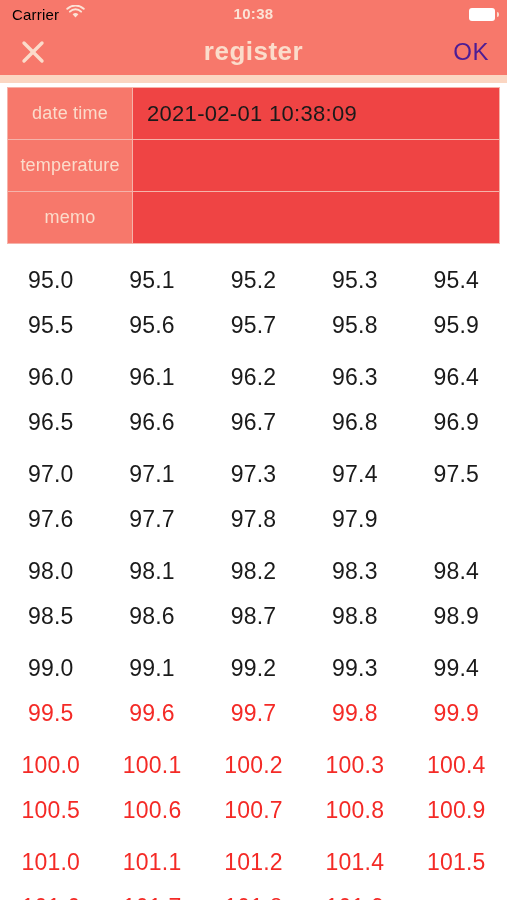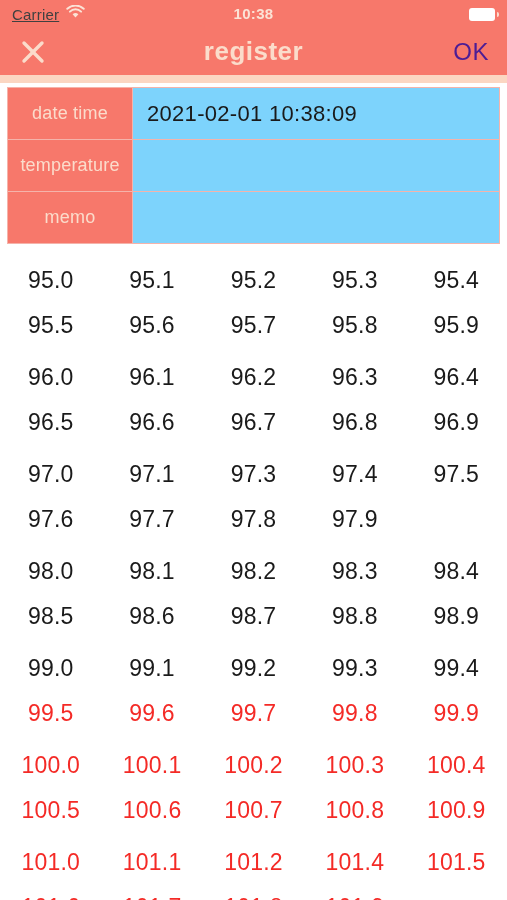--- a/index.html
+++ b/index.html
@@ -28,24 +28,23 @@
     align-items: center;
     padding: 0 12px;
     box-sizing: border-box;
   }
   .status-left {
     display: flex;
     align-items: center;
     gap: 7px;
   }
   .carrier-text {
-    color: #404040;
+    color: #000000;
     font-size: 15px;
     letter-spacing: 0.2px;
-    text-decoration: underline;
   }
   .wifi-icon { display: block; }
   .status-center {
     position: absolute;
     left: 0; right: 0;
     text-align: center;
     pointer-events: none;
   }
   .clock-text {
     color: #FBE3D6;
@@ -146,21 +145,21 @@
   }
   td.label-cell {
     width: 124px;
     background: #F7786B;
     color: #FBDCCB;
     text-align: center;
     font-size: 18px;
     letter-spacing: 0.2px;
   }
   td.value-cell {
-    background: #7dd3fc;
+    background: #ef4444;
     padding-left: 14px;
     font-size: 22px;
     color: #1a1a1a;
     letter-spacing: 0.3px;
   }
   .value-text { display: block; }
   .value-text:empty::before { content: ""; }
 
   
   .temp-grid {

